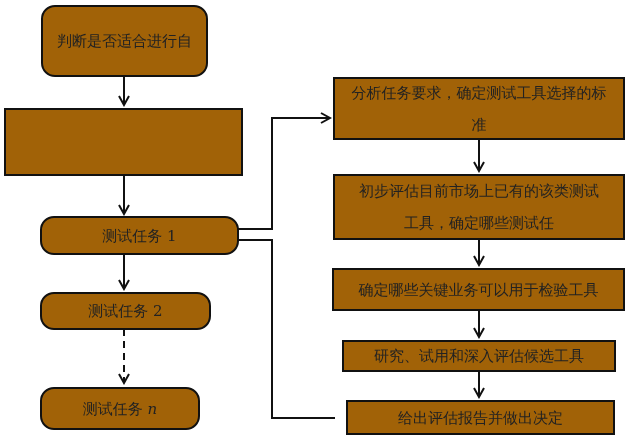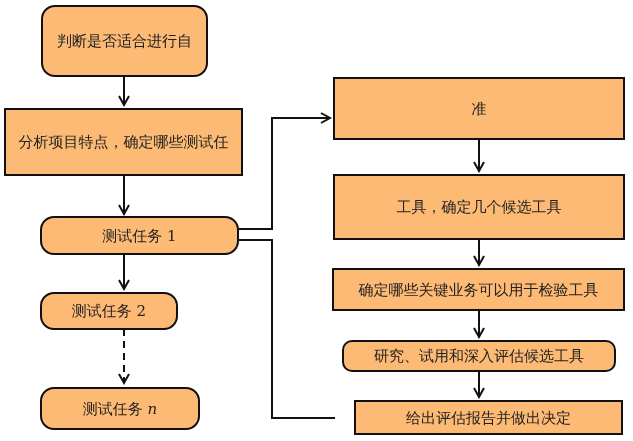--- a/index.html
+++ b/index.html
@@ -1,18 +1,18 @@
 <!DOCTYPE html>
 <html><head>
   <meta charset="utf-8">
   <style>
     html, body { margin: 0; padding: 0; background: #ffffff; }
     body { width: 633px; height: 441px; position: relative; overflow: hidden;
            font-family: "DejaVu Serif", "Liberation Serif", serif; color: #222; }
-    .node { position: absolute; box-sizing: border-box; border: 2px solid #111; background: #fdba74;
+    .node { position: absolute; box-sizing: border-box; border: 2px solid #111; background: #a16207;
             display: flex; align-items: center; justify-content: center; text-align: center;
             font-size: 15px; line-height: 32px; padding: 0 4px; }
     .rounded { border-radius: 14px; }
     .node span { display: block; }
     svg.wires { position: absolute; left: 0; top: 0; }
     .num-i { font-style: italic; }
   </style>
 </head>
 <body>
 
@@ -39,60 +39,61 @@
 </svg>
 
 <div class="node rounded" style="left:41px; top:5px; width:167px; height:72px;">
   <div>
     <span>判断是否适合进行自</span>
   </div>
 </div>
 
 <div class="node" style="left:4px; top:108px; width:239px; height:68px;">
   <div>
-    <span>分析项目特点，确定哪些测试任</span>
   </div>
 </div>
 
 <div class="node rounded" style="left:40px; top:216px; width:199px; height:39px;">
   <span>
     <span style="display:inline">测试任务</span>
     <span style="display:inline">1</span>
   </span>
 </div>
 
-<div class="node rounded" style="left:40px; top:292px; width:138px; height:38px;">
+<div class="node rounded" style="left:40px; top:292px; width:171px; height:38px;">
   <span>
     <span style="display:inline">测试任务</span>
     <span style="display:inline">2</span>
   </span>
 </div>
 
 <div class="node rounded" style="left:40px; top:387px; width:160px; height:43px;">
   <span>
     <span style="display:inline">测试任务</span>
     <span class="num-i" style="display:inline">n</span>
   </span>
 </div>
 
 <div class="node" style="left:333px; top:77px; width:292px; height:63px;">
   <div>
+    <span>分析任务要求，确定测试工具选择的标</span>
     <span>准</span>
   </div>
 </div>
 
 <div class="node" style="left:333px; top:174px; width:292px; height:66px;">
   <div>
-    <span>工具，确定几个候选工具</span>
+    <span>初步评估目前市场上已有的该类测试</span>
+    <span>工具，确定哪些测试任</span>
   </div>
 </div>
 
 <div class="node" style="left:332px; top:268px; width:293px; height:43px;">
   <span>确定哪些关键业务可以用于检验工具</span>
 </div>
 
-<div class="node" style="left:342px; top:340px; width:274px; height:32px;border-radius:10px;">
+<div class="node" style="left:342px; top:340px; width:274px; height:32px;">
   <span>研究、试用和深入评估候选工具</span>
 </div>
 
-<div class="node" style="left:354px; top:400px; width:269px; height:35px;">
+<div class="node" style="left:346px; top:400px; width:269px; height:35px;">
   <span>给出评估报告并做出决定</span>
 </div>
 
 </body></html>

